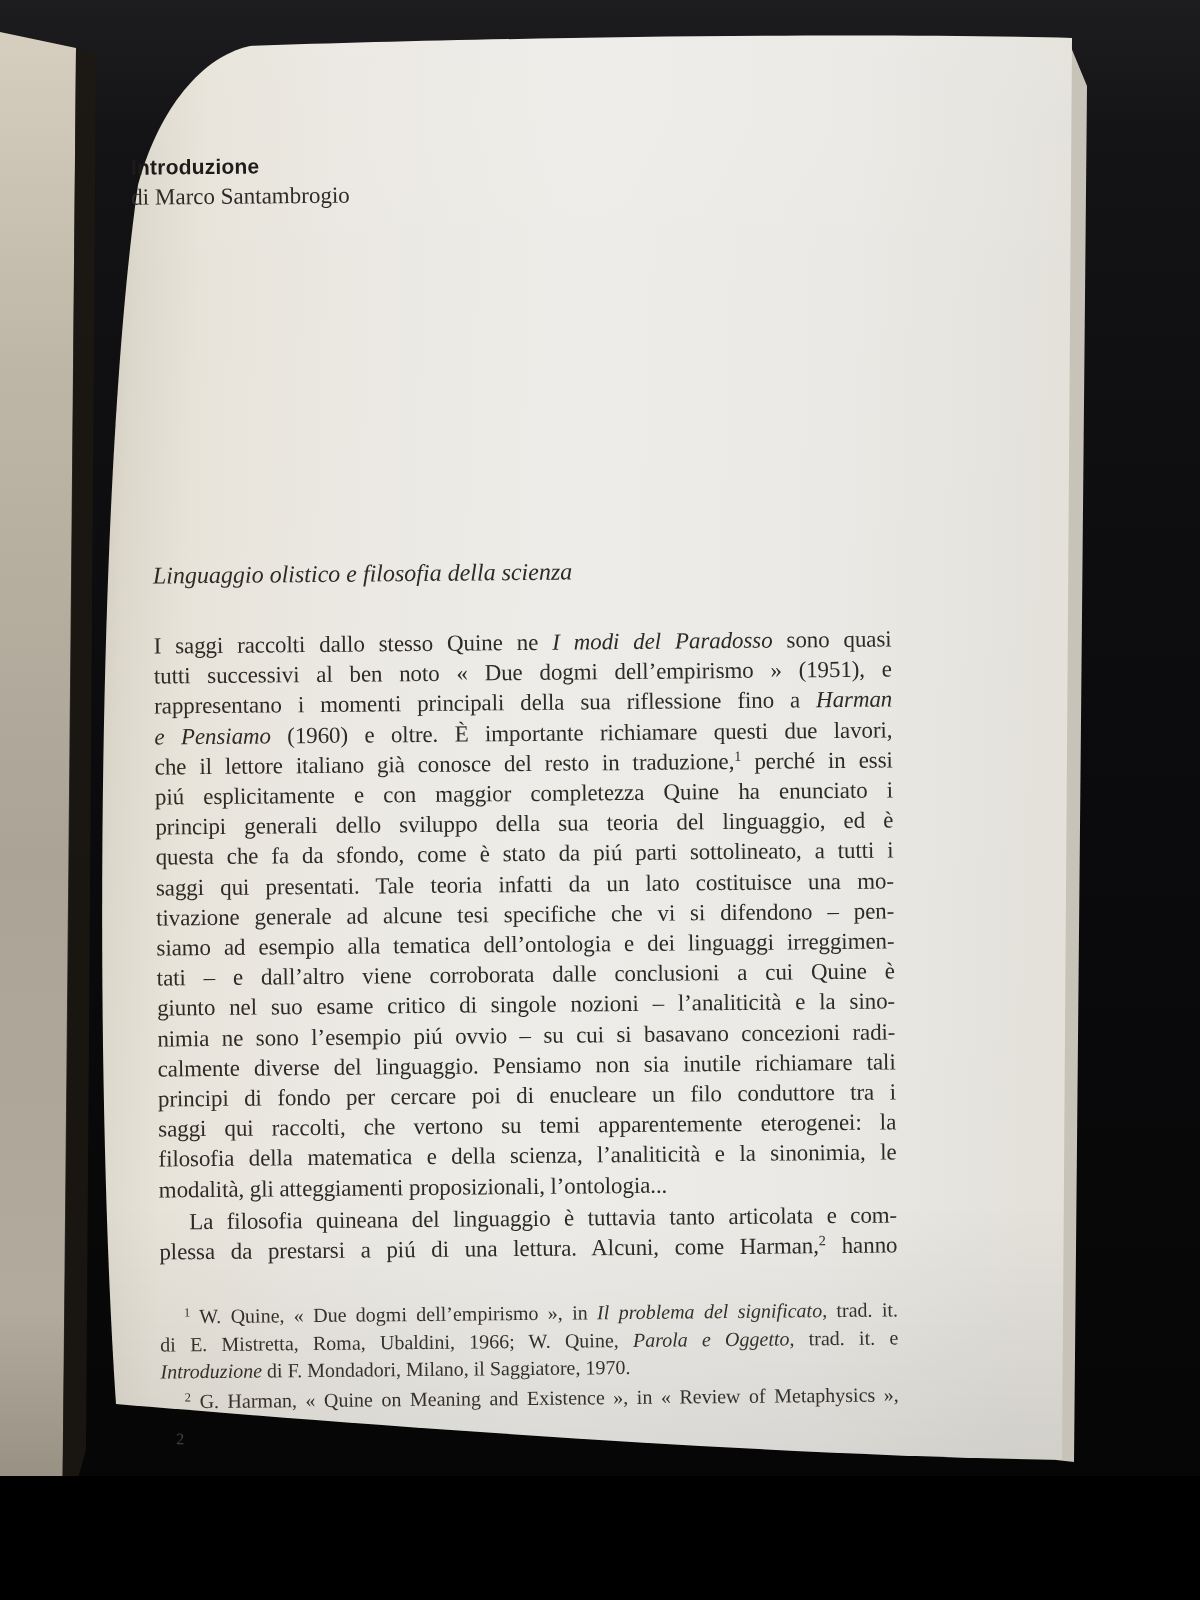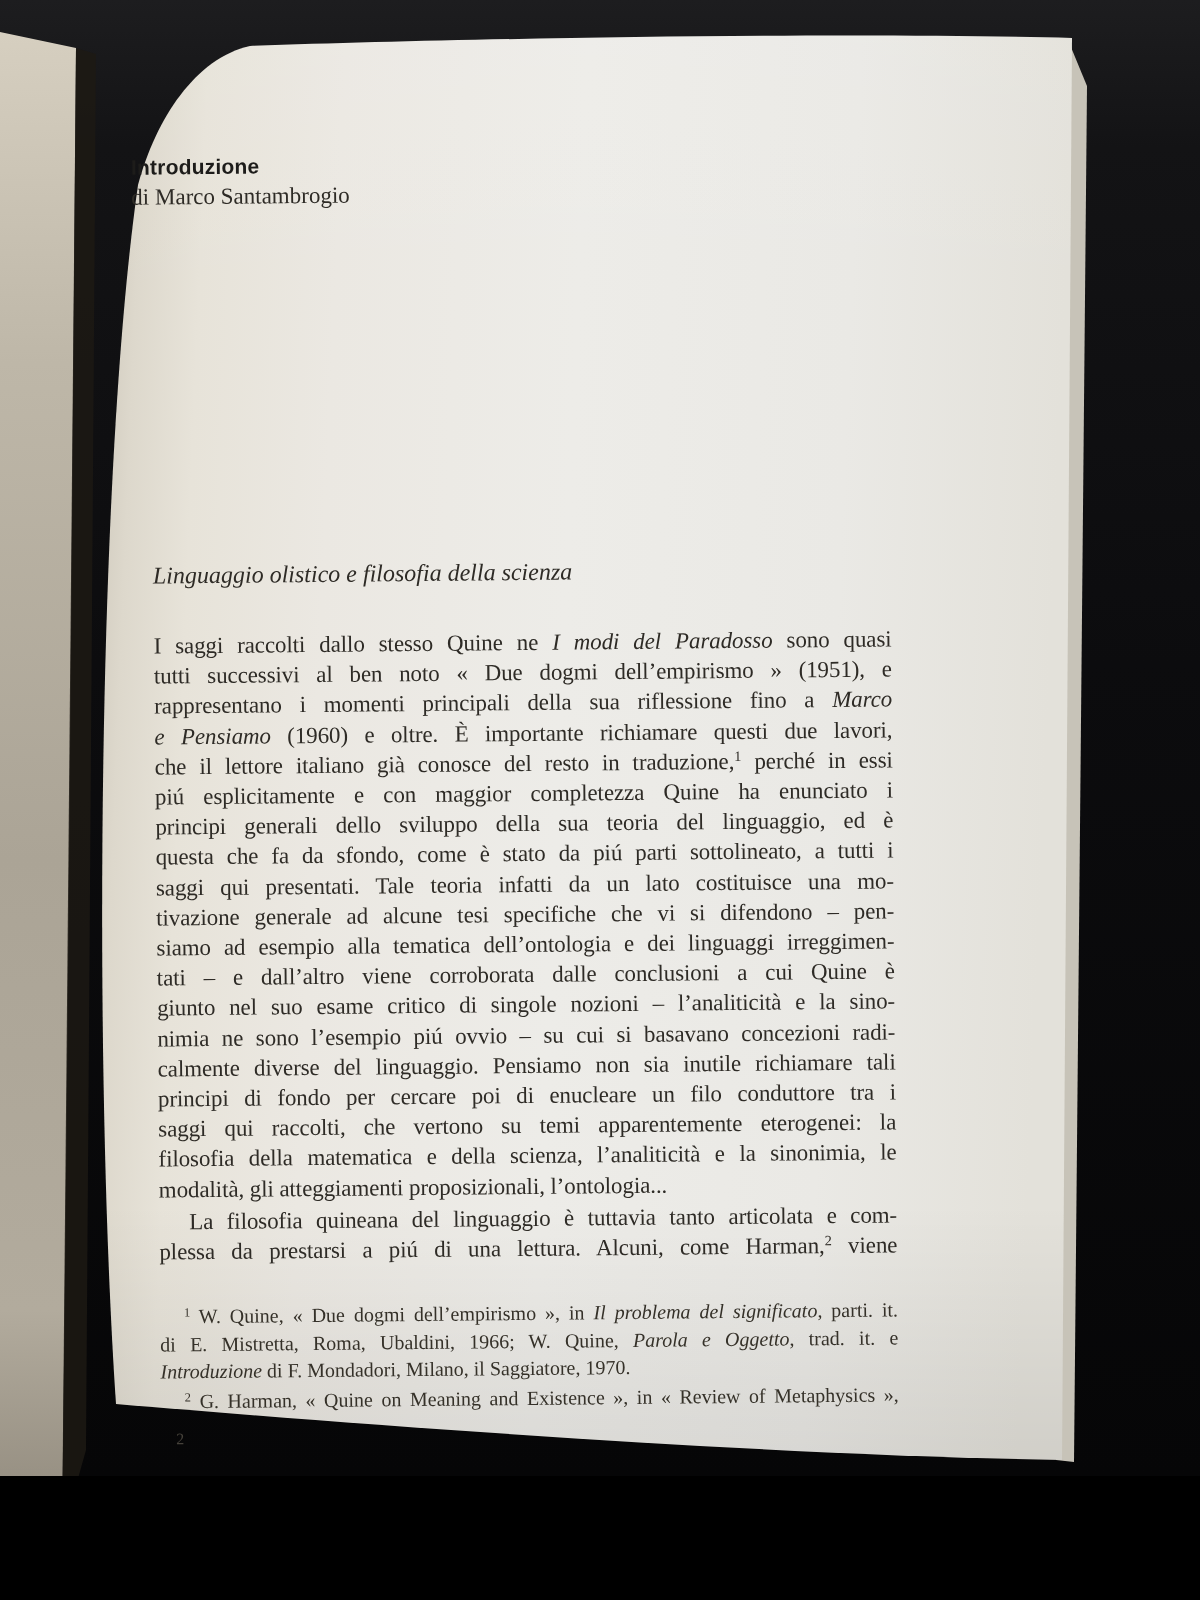--- a/index.html
+++ b/index.html
@@ -129,47 +129,47 @@
   <div class="content">
     <h1 class="page-title">Introduzione</h1>
     <div class="page-author">di Marco Santambrogio</div>
 
     <h2 class="section-heading">Linguaggio olistico e filosofia della scienza</h2>
 
     <div class="text-block body-text">
         <div class="para">
           <div class="line"><span>I saggi raccolti dallo stesso Quine ne </span><span class="it">I modi del Paradosso</span><span> sono quasi</span></div>
           <div class="line"><span>tutti successivi al ben noto « Due dogmi dell’empirismo » (1951), e</span></div>
-          <div class="line"><span>rappresentano i momenti principali della sua riflessione fino a </span><span class="it">Marco</span></div>
+          <div class="line"><span>rappresentano i momenti principali della sua riflessione fino a </span><span class="it">Harman</span></div>
           <div class="line"><span class="it">e Pensiamo</span><span> (1960) e oltre. È importante richiamare questi due lavori,</span></div>
           <div class="line"><span>che il lettore italiano già conosce del resto in traduzione,</span><sup>1</sup><span> perché in essi</span></div>
           <div class="line"><span>piú esplicitamente e con maggior completezza Quine ha enunciato i</span></div>
           <div class="line"><span>principi generali dello sviluppo della sua teoria del linguaggio, ed è</span></div>
           <div class="line"><span>questa che fa da sfondo, come è stato da piú parti sottolineato, a tutti i</span></div>
           <div class="line"><span>saggi qui presentati. Tale teoria infatti da un lato costituisce una mo-</span></div>
           <div class="line"><span>tivazione generale ad alcune tesi specifiche che vi si difendono – pen-</span></div>
           <div class="line"><span>siamo ad esempio alla tematica dell’ontologia e dei linguaggi irreggimen-</span></div>
           <div class="line"><span>tati – e dall’altro viene corroborata dalle conclusioni a cui Quine è</span></div>
           <div class="line"><span>giunto nel suo esame critico di singole nozioni – l’analiticità e la sino-</span></div>
           <div class="line"><span>nimia ne sono l’esempio piú ovvio – su cui si basavano concezioni radi-</span></div>
           <div class="line"><span>calmente diverse del linguaggio. Pensiamo non sia inutile richiamare tali</span></div>
           <div class="line"><span>principi di fondo per cercare poi di enucleare un filo conduttore tra i</span></div>
           <div class="line"><span>saggi qui raccolti, che vertono su temi apparentemente eterogenei: la</span></div>
           <div class="line"><span>filosofia della matematica e della scienza, l’analiticità e la sinonimia, le</span></div>
           <div class="line last"><span>modalità, gli atteggiamenti proposizionali, l’ontologia...</span></div>
         </div>
         <div class="para">
           <div class="line" style="padding-left: 30px;"><span>La filosofia quineana del linguaggio è tuttavia tanto articolata e com-</span></div>
-          <div class="line"><span>plessa da prestarsi a piú di una lettura. Alcuni, come Harman,</span><sup>2</sup><span> viene</span></div>
+          <div class="line"><span>plessa da prestarsi a piú di una lettura. Alcuni, come Harman,</span><sup>2</sup><span> hanno</span></div>
         </div>
       </div>
 
     <div class="text-block footnotes">
         <div class="para">
-          <div class="line" style="padding-left: 24px;"><sup>1</sup><span> W. Quine, « Due dogmi dell’empirismo », in </span><span class="it">Il problema del significato</span><span>, parti. it.</span></div>
+          <div class="line" style="padding-left: 24px;"><sup>1</sup><span> W. Quine, « Due dogmi dell’empirismo », in </span><span class="it">Il problema del significato</span><span>, trad. it.</span></div>
           <div class="line"><span>di E. Mistretta, Roma, Ubaldini, 1966; W. Quine, </span><span class="it">Parola e Oggetto</span><span>, trad. it. e</span></div>
           <div class="line last"><span class="it">Introduzione</span><span> di F. Mondadori, Milano, il Saggiatore, 1970.</span></div>
         </div>
         <div class="para">
           <div class="line" style="padding-left: 24px;"><sup>2</sup><span> G. Harman, « Quine on Meaning and Existence », in « Review of Metaphysics »,</span></div>
         </div>
       </div>
 
     <div class="page-number">2</div>
   </div>

